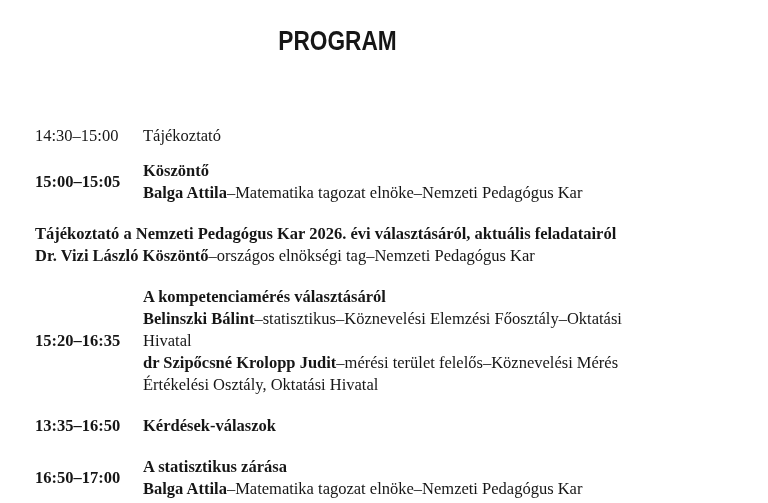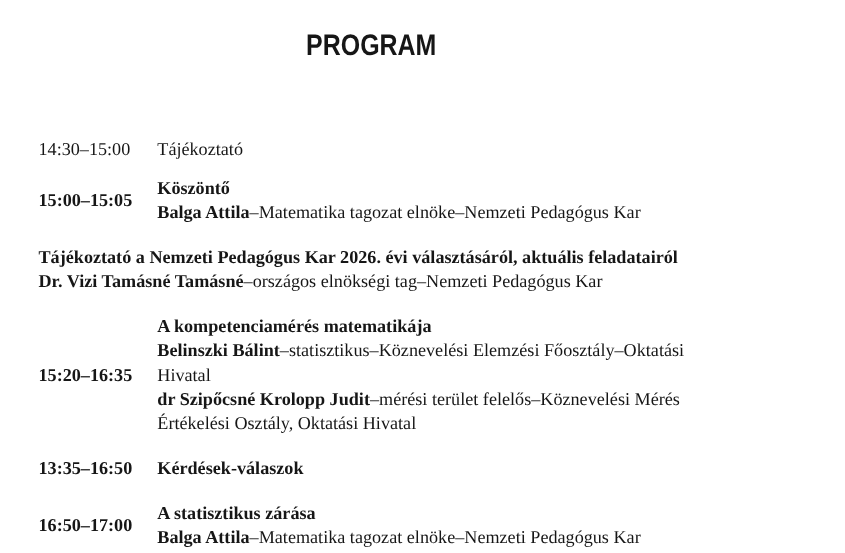--- a/index.html
+++ b/index.html
@@ -50,27 +50,27 @@
       <div class="row bold">
     <div class="time">15:00–15:05</div>
     <div class="content">
       <div class="session-title">Köszöntő</div>
     <div class="speaker-line"><span class="speaker-name">Balga Attila</span><span class="speaker-role">–Matematika tagozat elnöke–Nemzeti Pedagógus Kar</span></div>
         </div>
   </div>
       <div class="row bold">
     <div class="content">
       <div class="session-title">Tájékoztató a Nemzeti Pedagógus Kar 2026. évi választásáról, aktuális feladatairól</div>
-    <div class="speaker-line"><span class="speaker-name">Dr. Vizi Tamásné Tamásné</span><span class="speaker-role">–országos elnökségi tag–Nemzeti Pedagógus Kar</span></div>
+    <div class="speaker-line"><span class="speaker-name">Dr. Vizi László Köszöntő</span><span class="speaker-role">–országos elnökségi tag–Nemzeti Pedagógus Kar</span></div>
         </div>
   </div>
       <div class="row bold">
     <div class="time">15:20–16:35</div>
     <div class="content">
-      <div class="session-title">A kompetenciamérés matematikája</div>
+      <div class="session-title">A kompetenciamérés választásáról</div>
           <div class="speaker-line"><span class="speaker-name">Belinszki Bálint</span><span class="speaker-role">–statisztikus–Köznevelési Elemzési Főosztály–Oktatási Hivatal</span></div>
           <div class="speaker-line"><span class="speaker-name">dr Szipőcsné Krolopp Judit</span><span class="speaker-role">–mérési terület felelős–Köznevelési Mérés Értékelési Osztály, Oktatási Hivatal</span></div>
         </div>
   </div>
       <div class="row bold">
     <div class="time">13:35–16:50</div>
     <div class="content">
       <div class="session-title">Kérdések-válaszok</div>
     </div>
   </div>

